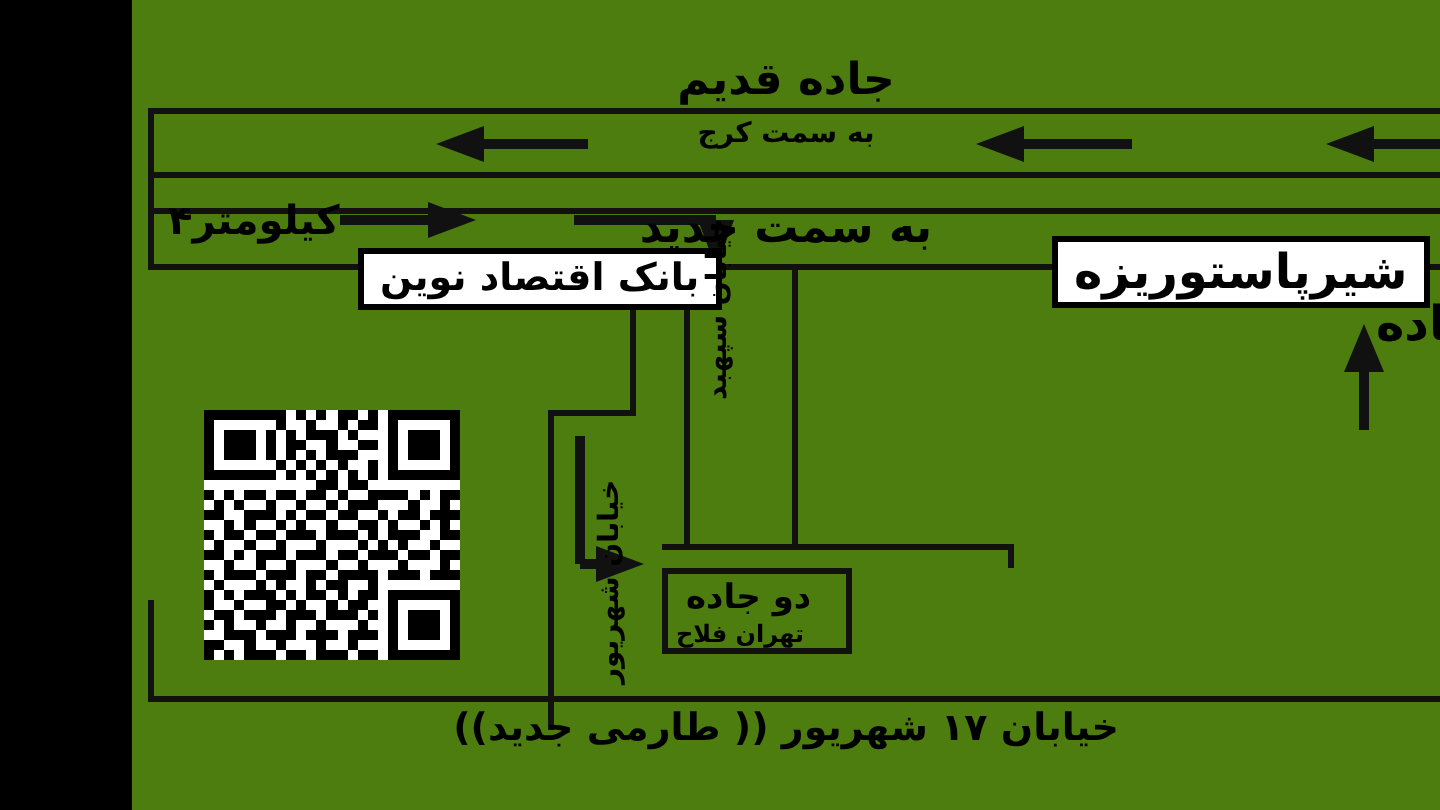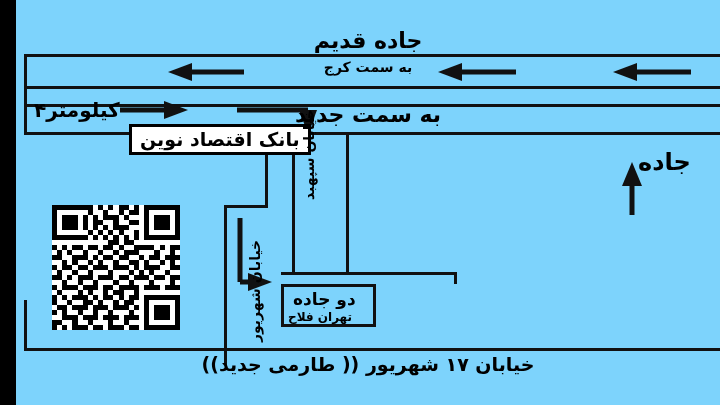--- a/index.html
+++ b/index.html
@@ -8,23 +8,23 @@
     background: #000;
   }
   body {
     width: 720px;
     height: 405px;
     overflow: hidden;
     font-family: "DejaVu Sans", "Liberation Sans", sans-serif;
   }
   #map-root {
     position: relative;
-    width: 704px;
+    width: 654px;
     height: 405px;
-    background: #7dd3fc;
+    background: #4d7c0f;
     overflow: hidden;
   }
   
 
   .line {
     position: absolute;
     background: #111;
   }
   .hline { height: 3px; }
   .vline { width: 3px; }
@@ -769,20 +769,21 @@
   <div class="label" style="left:50%; top:30px; transform:translateX(-50%); font-size:22px;">جاده قدیم</div>
 
   <div class="label" style="left:50%; top:60px; transform:translateX(-50%); font-size:14px;">به سمت کرج</div>
 
   <div class="label" style="left:50%; top:104px; transform:translateX(-50%); font-size:22px;">به سمت جدید</div>
 
   <div class="label" style="left:18px; top:100px; font-size:20px;">کیلومتر۴</div>
 
   <div class="label boxed" style="left:113px; top:124px; font-size:19px;">بانک اقتصاد نوین</div>
 
+  <div class="label boxed" style="left:460px; top:118px; font-size:24px;">شیرپاستوریزه</div>
 
   <div class="label" style="left:622px; top:150px; font-size:24px;">جاده</div>
 
   <div class="label rot-90" style="left:286px; top:200px; font-size:14px;">خیابان سپهبد</div>
 
   <div class="label rot-90" style="left:232px; top:342px; font-size:14px;">خیابان شهریور</div>
 
 
   <div class="label" style="left:277px; top:291px; font-size:17px;">دو جاده</div>
 

